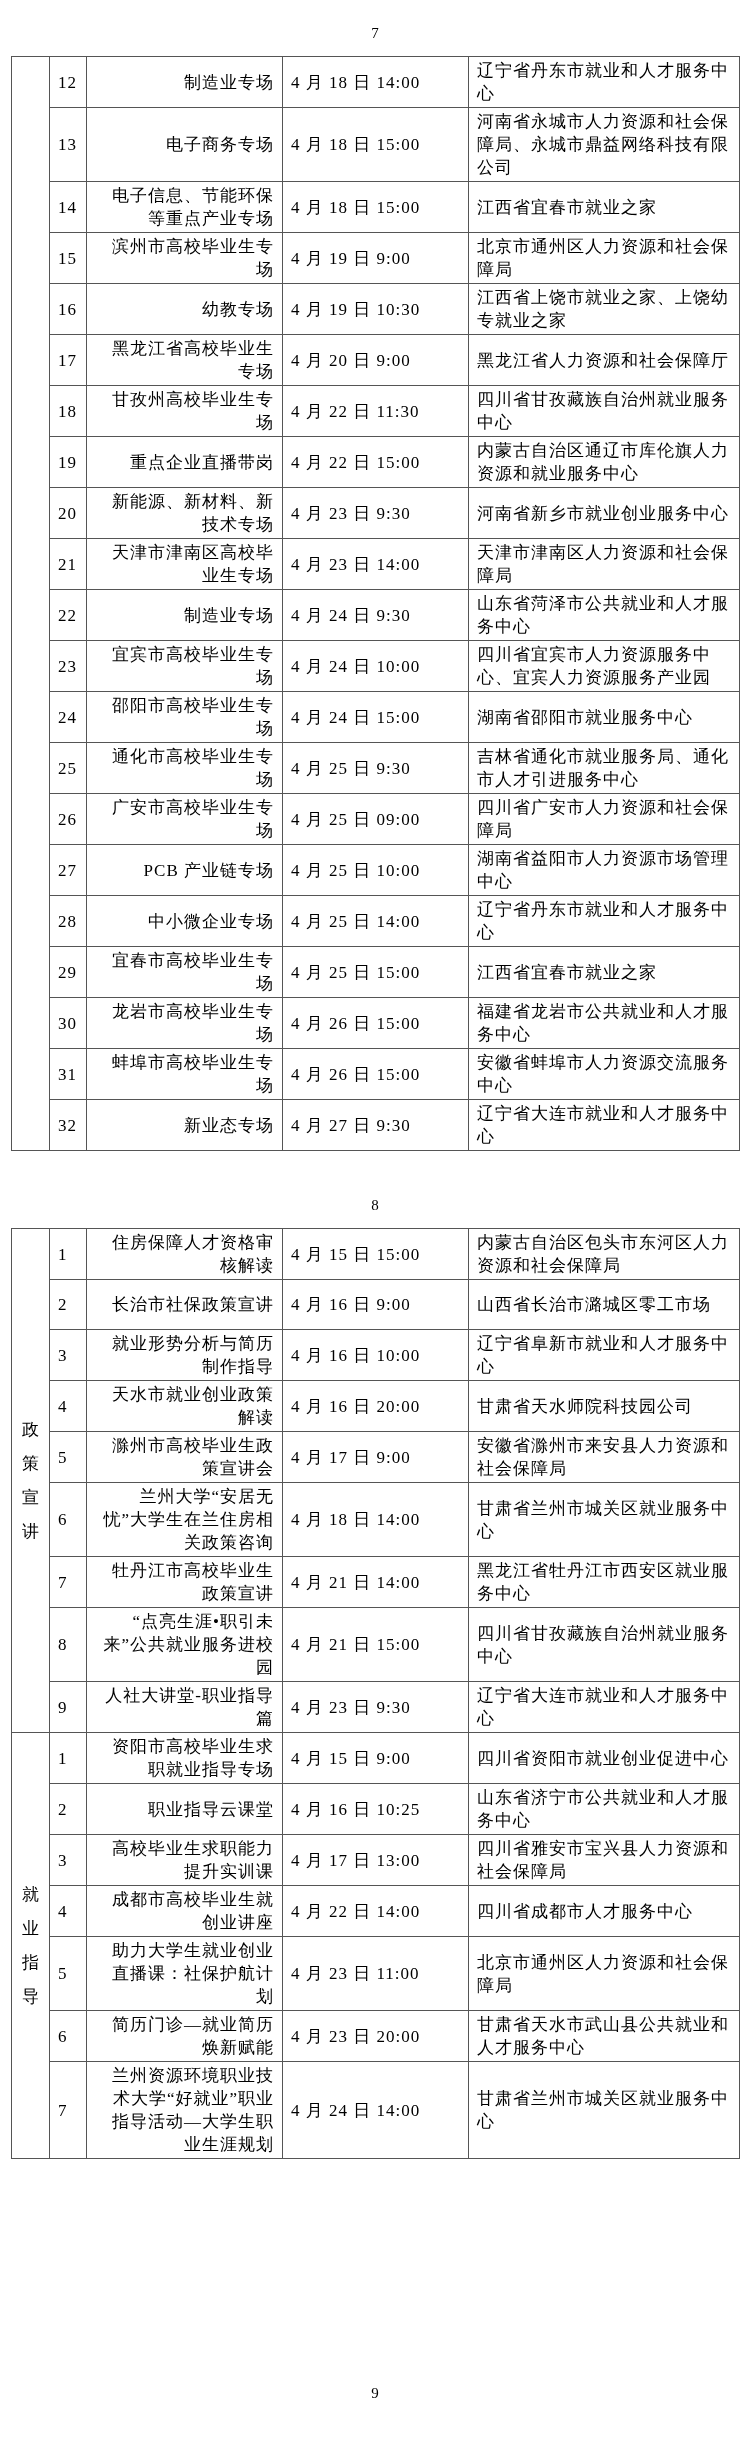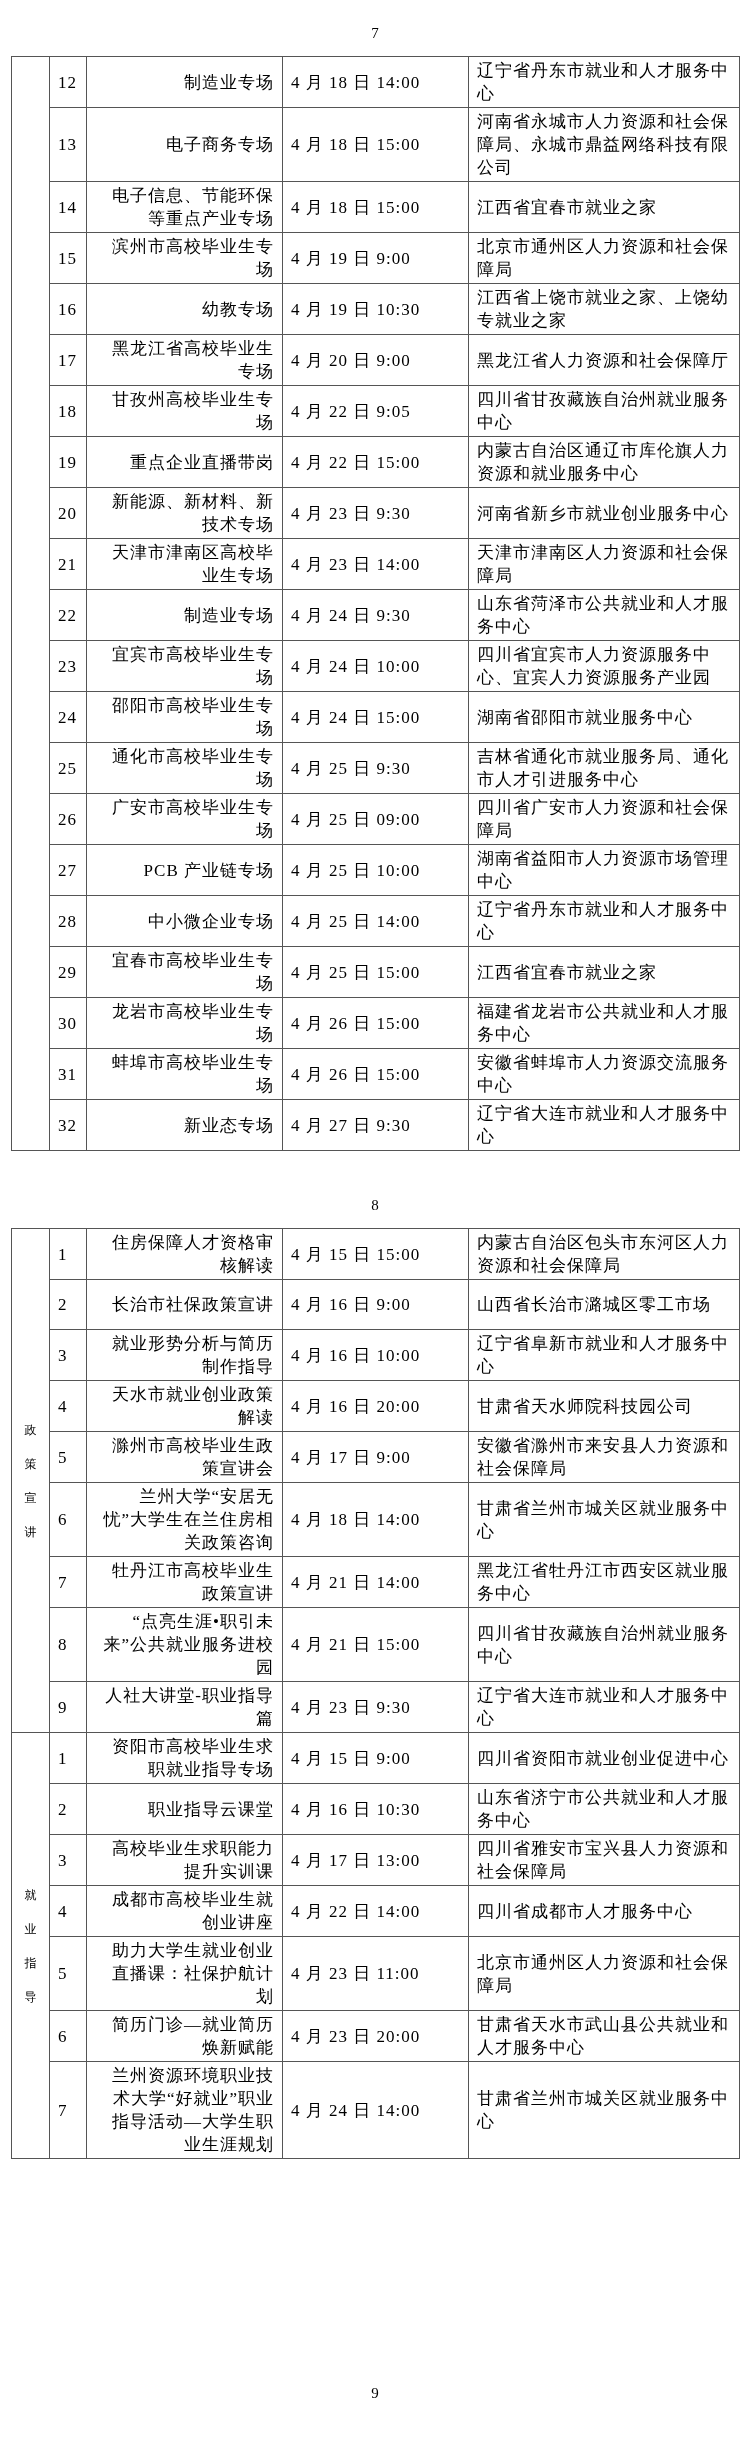--- a/index.html
+++ b/index.html
@@ -43,21 +43,21 @@
   table.doc-table tr { height: 50px; }
 
   td.cell-cat {
     text-align: center;
     padding: 2px 2px;
   }
   .vlabel {
     width: 18px;
     margin: 0 auto;
     line-height: 34px;
-    font-size: 12px;
+    font-size: 17px;
     letter-spacing: 0;
     word-break: break-all;
     text-align: center;
   }
   td.cell-num {
     text-align: left;
     padding: 2px 2px;
   }
   td.cell-name {
     text-align: right;
@@ -122,21 +122,21 @@
       </tr>
       <tr>
         <td class="cell-num">17</td>
         <td class="cell-name">黑龙江省高校毕业生专场</td>
         <td class="cell-date">4 月 20 日 9:00</td>
         <td class="cell-org">黑龙江省人力资源和社会保障厅</td>
       </tr>
       <tr>
         <td class="cell-num">18</td>
         <td class="cell-name">甘孜州高校毕业生专场</td>
-        <td class="cell-date">4 月 22 日 9:05</td>
+        <td class="cell-date">4 月 22 日 11:30</td>
         <td class="cell-org">四川省甘孜藏族自治州就业服务中心</td>
       </tr>
       <tr>
         <td class="cell-num">19</td>
         <td class="cell-name">重点企业直播带岗</td>
         <td class="cell-date">4 月 22 日 15:00</td>
         <td class="cell-org">内蒙古自治区通辽市库伦旗人力资源和就业服务中心</td>
       </tr>
       <tr>
         <td class="cell-num">20</td>
@@ -292,21 +292,21 @@
           <div class="vlabel">就业指导</div>
         </td>
         <td class="cell-num">1</td>
         <td class="cell-name">资阳市高校毕业生求职就业指导专场</td>
         <td class="cell-date">4 月 15 日 9:00</td>
         <td class="cell-org">四川省资阳市就业创业促进中心</td>
       </tr>
       <tr>
         <td class="cell-num">2</td>
         <td class="cell-name">职业指导云课堂</td>
-        <td class="cell-date">4 月 16 日 10:30</td>
+        <td class="cell-date">4 月 16 日 10:25</td>
         <td class="cell-org">山东省济宁市公共就业和人才服务中心</td>
       </tr>
       <tr>
         <td class="cell-num">3</td>
         <td class="cell-name">高校毕业生求职能力提升实训课</td>
         <td class="cell-date">4 月 17 日 13:00</td>
         <td class="cell-org">四川省雅安市宝兴县人力资源和社会保障局</td>
       </tr>
       <tr>
         <td class="cell-num">4</td>

